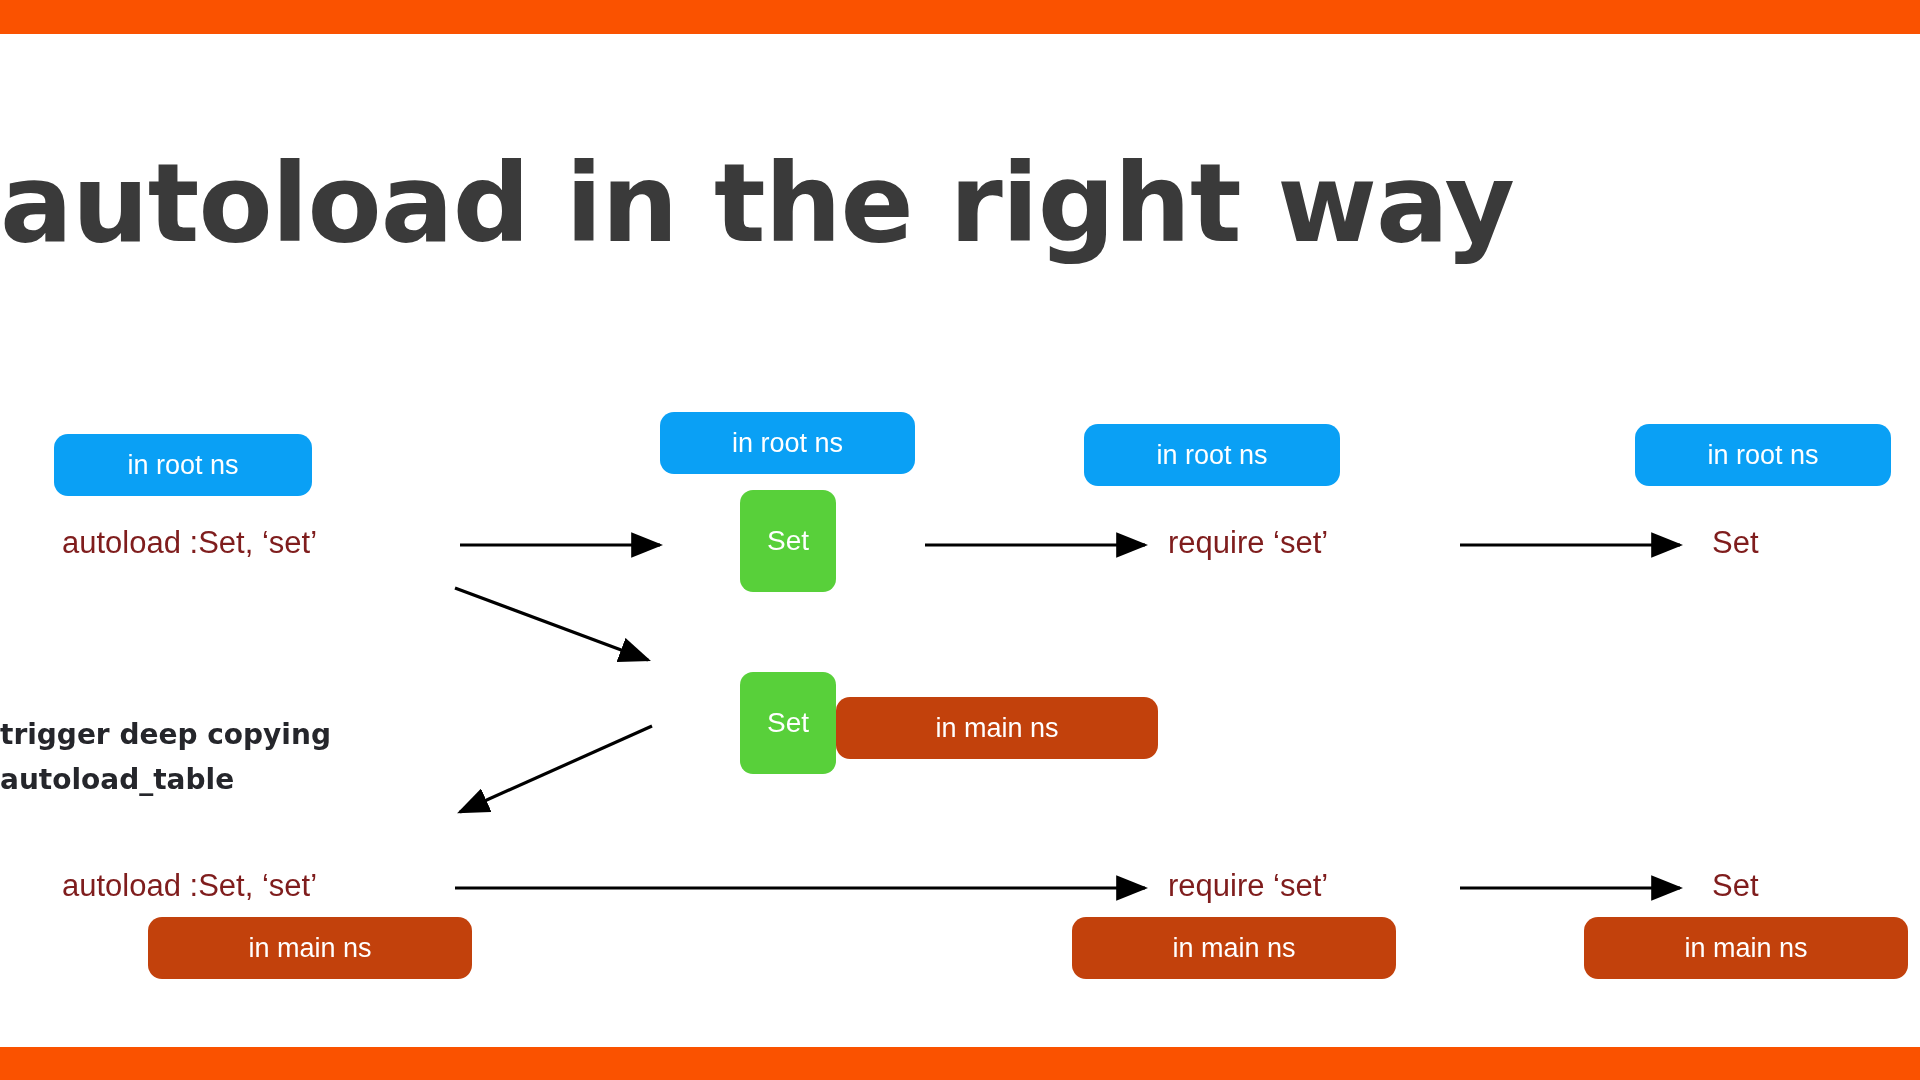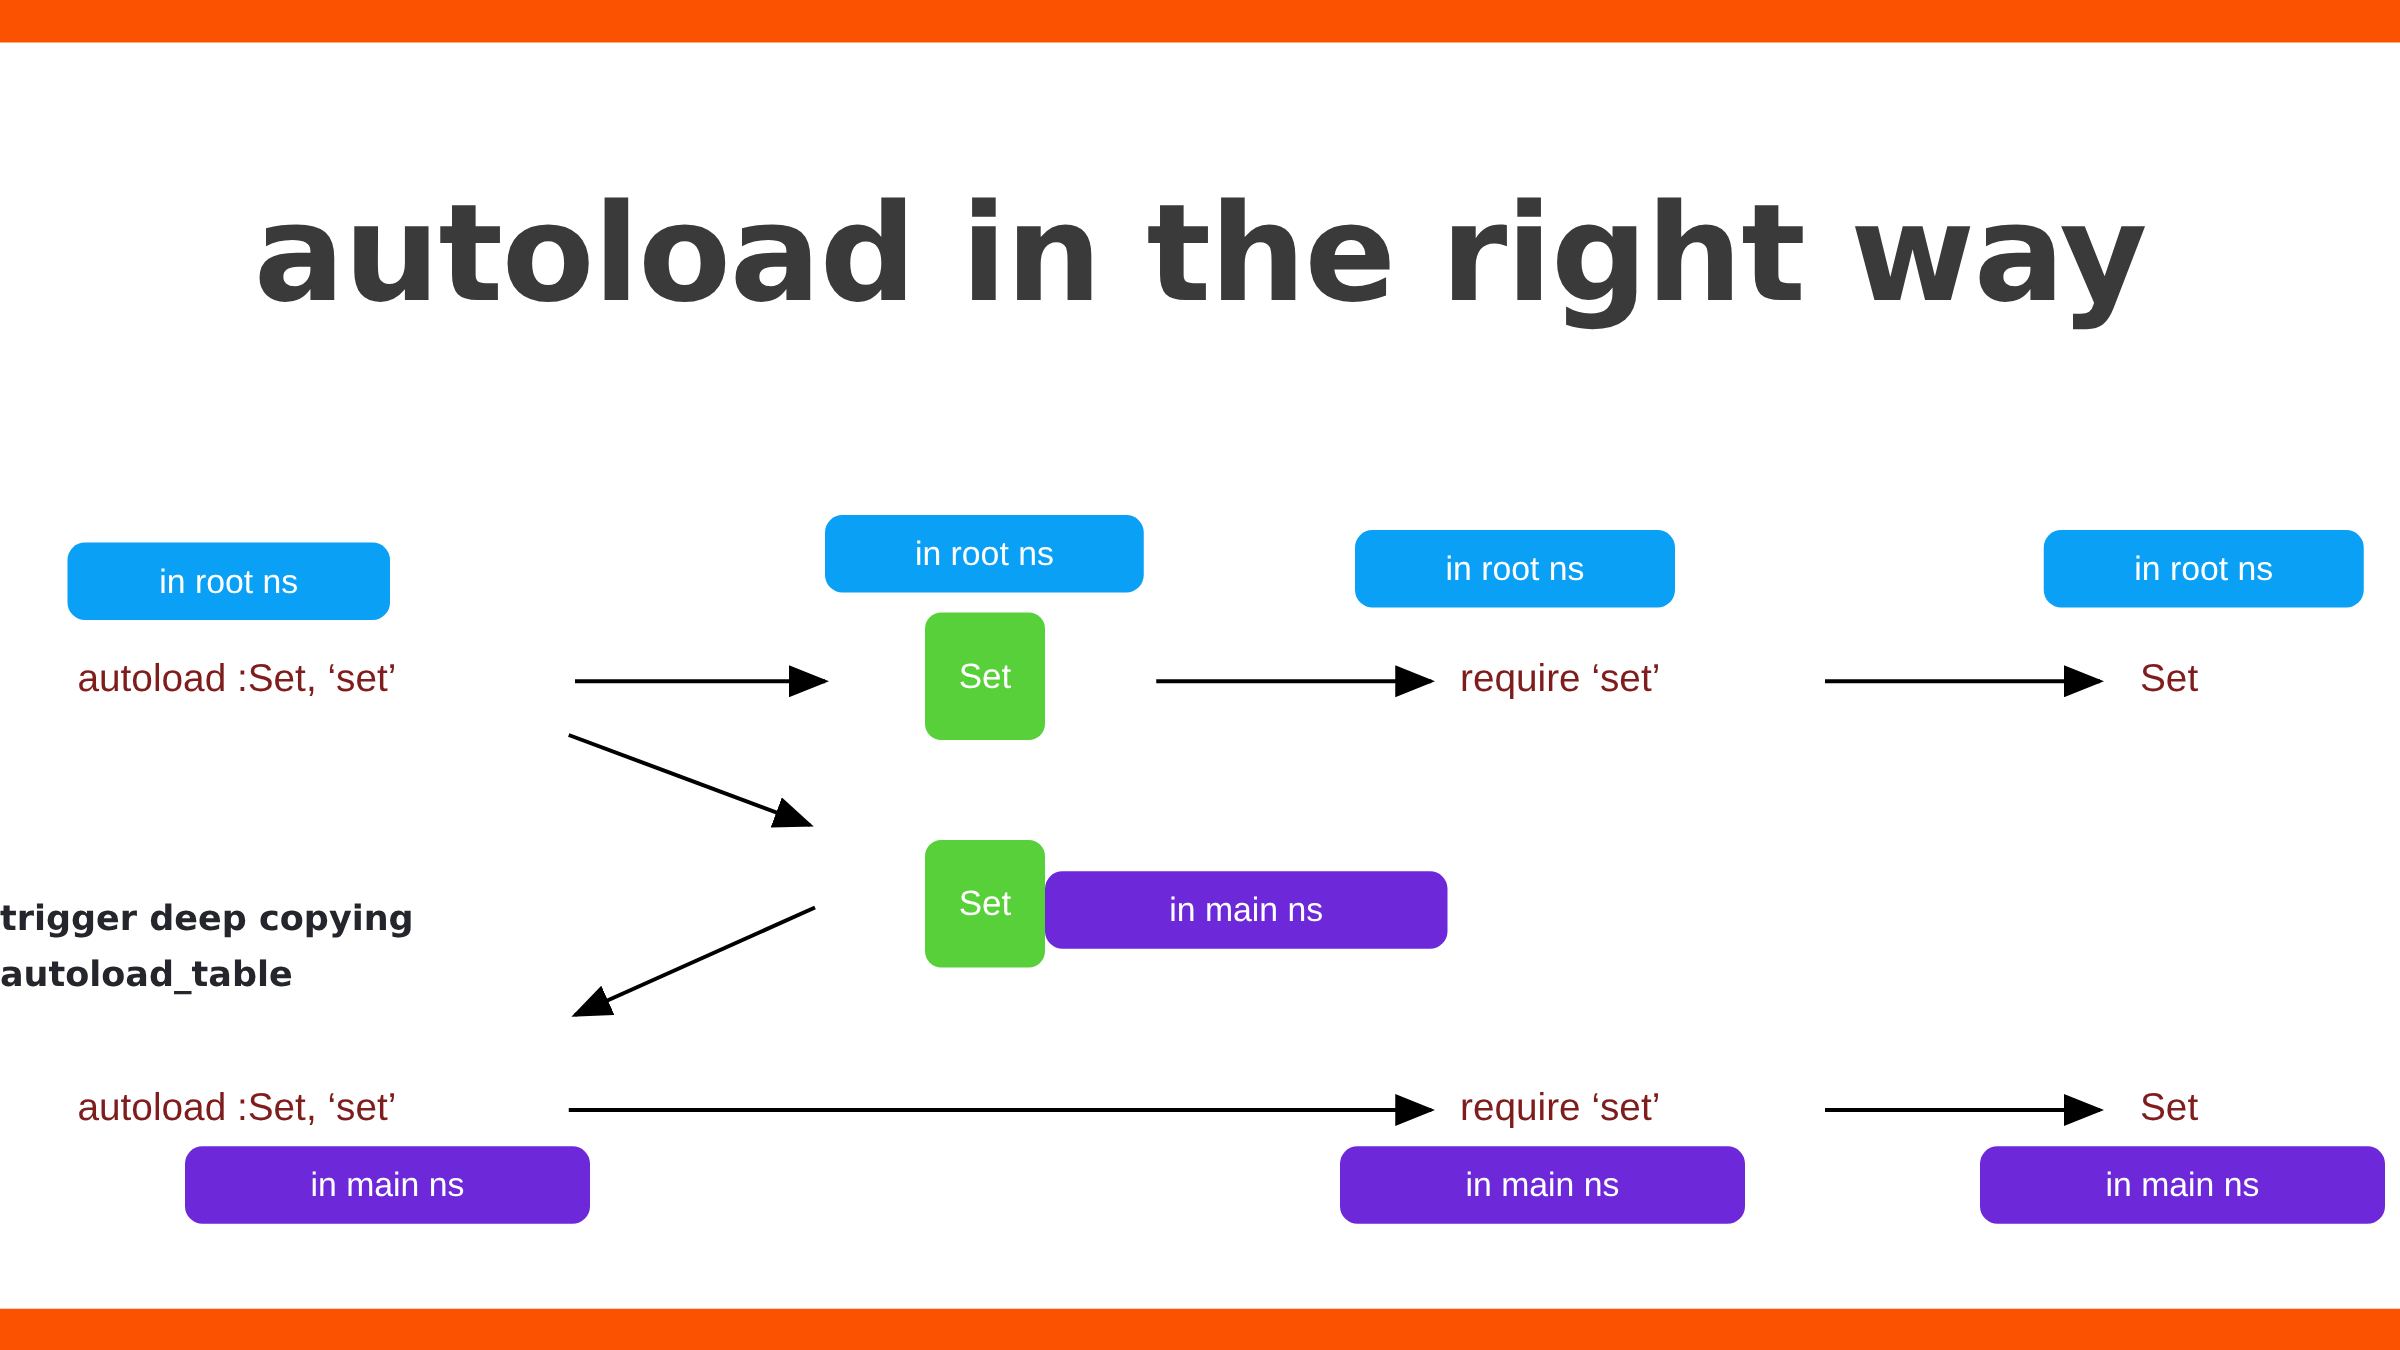--- a/index.html
+++ b/index.html
@@ -25,21 +25,21 @@
   }
   .bar-top    { top: 0;    height: 34px; }
   .bar-bottom { top: 1047px; height: 33px; }
 
   
   #title {
     position: absolute;
     left: 0;
     top: 150px;
     width: 1920px;
-    text-align: center;
+    text-align: left;
     font-family: "DejaVu Sans", sans-serif;
     font-weight: bold;
     font-size: 108px;
     line-height: 1;
     letter-spacing: -1px;
     color: #3a3a3a;
     white-space: nowrap;
   }
 
   
@@ -50,21 +50,21 @@
     justify-content: center;
     border-radius: 14px;
     color: #ffffff;
     font-family: "Liberation Sans", sans-serif;
     font-size: 27px;
     font-weight: normal;
     white-space: nowrap;
     box-sizing: border-box;
   }
   .badge-blue  { background: #0aa0f5; }
-  .badge-red   { background: #6d28d9; }
+  .badge-red   { background: #c2410c; }
   .badge-green { background: #58d03a; border-radius: 13px; font-size: 28px; }
 
   
   .code {
     position: absolute;
     font-family: Liberation Sans, sans-serif;
     font-size: 31px;
     color: #7f1d1d;
     white-space: nowrap;
     letter-spacing: 0px;

